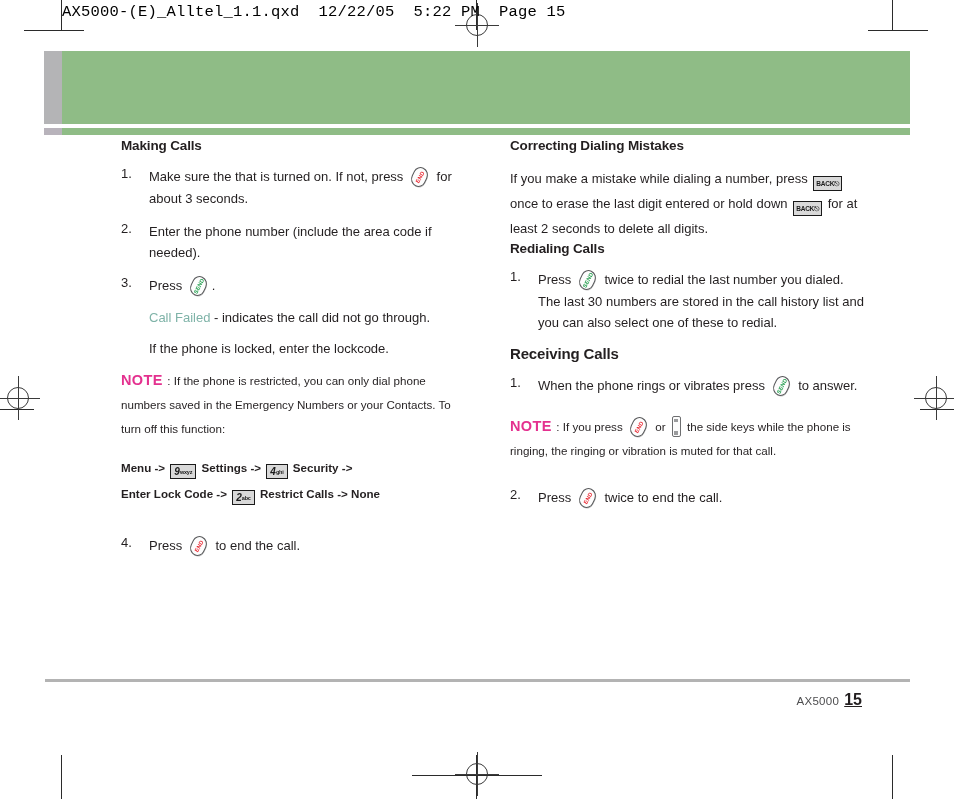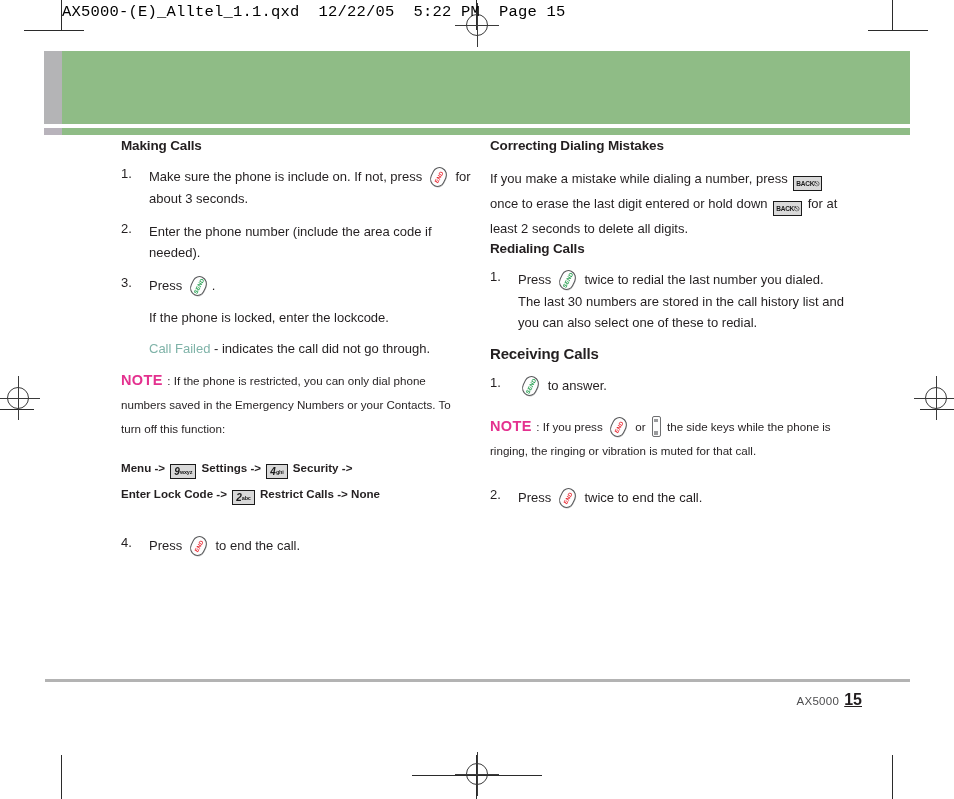--- a/index.html
+++ b/index.html
@@ -34,21 +34,21 @@
 
   
   .band-gray { position: absolute; left: 44px; top: 51px; width: 18px; height: 73px; background: #b4b4b6; }
   .band-green { position: absolute; left: 62px; top: 51px; width: 848px; height: 73px; background: #8fbc86; }
   .band-gray2 { position: absolute; left: 44px; top: 128px; width: 18px; height: 7px; background: #b8b3bb; }
   .band-green2 { position: absolute; left: 62px; top: 128px; width: 848px; height: 7px; background: #8fbc86; }
 
   
   .col { position: absolute; top: 138px; }
   .col-left { left: 121px; width: 350px; }
-  .col-right { left: 490px; width: 355px; }
+  .col-right { left: 510px; width: 355px; }
 
   h2.sec {
     font-size: 13.5px; font-weight: bold; color: #231f20;
     letter-spacing: -0.15px; margin: 0 0 13px 0;
   }
   .sec-gap { margin-top: 26px; }
 
   
   .li { position: relative; padding-left: 28px; margin-bottom: 12px; }
   .li .num {
@@ -172,21 +172,21 @@
   <div class="band-gray2"></div>
   <div class="band-green2"></div>
 
   <div class="col col-left">
 
     <h2 class="sec">Making Calls</h2>
 
     <div class="li">
       <span class="num">1.</span>
       <span class="ptext">
-        <span>Make sure the phone is include on. If not, press</span>
+        <span>Make sure the that is turned on. If not, press</span>
         <span class="key-end">
           <span class="shape"></span><span class="lbl">END</span>
         </span>
         <span>for about 3 seconds.</span>
       </span>
     </div>
 
     <div class="li">
       <span class="num">2.</span>
       <span class="ptext">Enter the phone number (include the area code if needed).</span>
@@ -195,25 +195,25 @@
     <div class="li" style="margin-bottom:10px;">
       <span class="num">3.</span>
       <span class="ptext">
         <span>Press</span>
         <span class="key-send">
           <span class="shape"></span><span class="lbl">SEND</span>
         </span><span>.</span>
       </span>
     </div>
 
-    <div class="sub ptext">If the phone is locked, enter the lockcode.</div>
-
     <div class="sub ptext">
       <span class="teal">Call Failed</span><span> - indicates the call did not go through.</span>
     </div>
+
+    <div class="sub ptext">If the phone is locked, enter the lockcode.</div>
 
 
     <div class="note">
       <span class="lbl">NOTE</span>
       <span class="body">: If the phone is restricted, you can only dial phone numbers saved in the Emergency Numbers or your Contacts. To turn off this function:</span>
     </div>
 
     <div class="menupath">
       <span>Menu -&gt;</span>
       <span class="key-num"><span>9</span><span class="sm">wxyz</span></span>
@@ -263,20 +263,21 @@
         </span>
         <span>twice to redial the last number you dialed. The last 30 numbers are stored in the call history list and you can also select one of these to redial.</span>
       </span>
     </div>
 
     <h2 class="sec sec-gap" style="font-size:15px;">Receiving Calls</h2>
 
     <div class="li">
       <span class="num">1.</span>
       <span class="ptext">
+        <span>When the phone rings or vibrates press</span>
         <span class="key-send">
           <span class="shape"></span><span class="lbl">SEND</span>
         </span>
         <span>to answer.</span>
       </span>
     </div>
 
     <div class="note" style="margin-top:18px;">
       <span class="lbl">NOTE</span>
       <span class="body">

